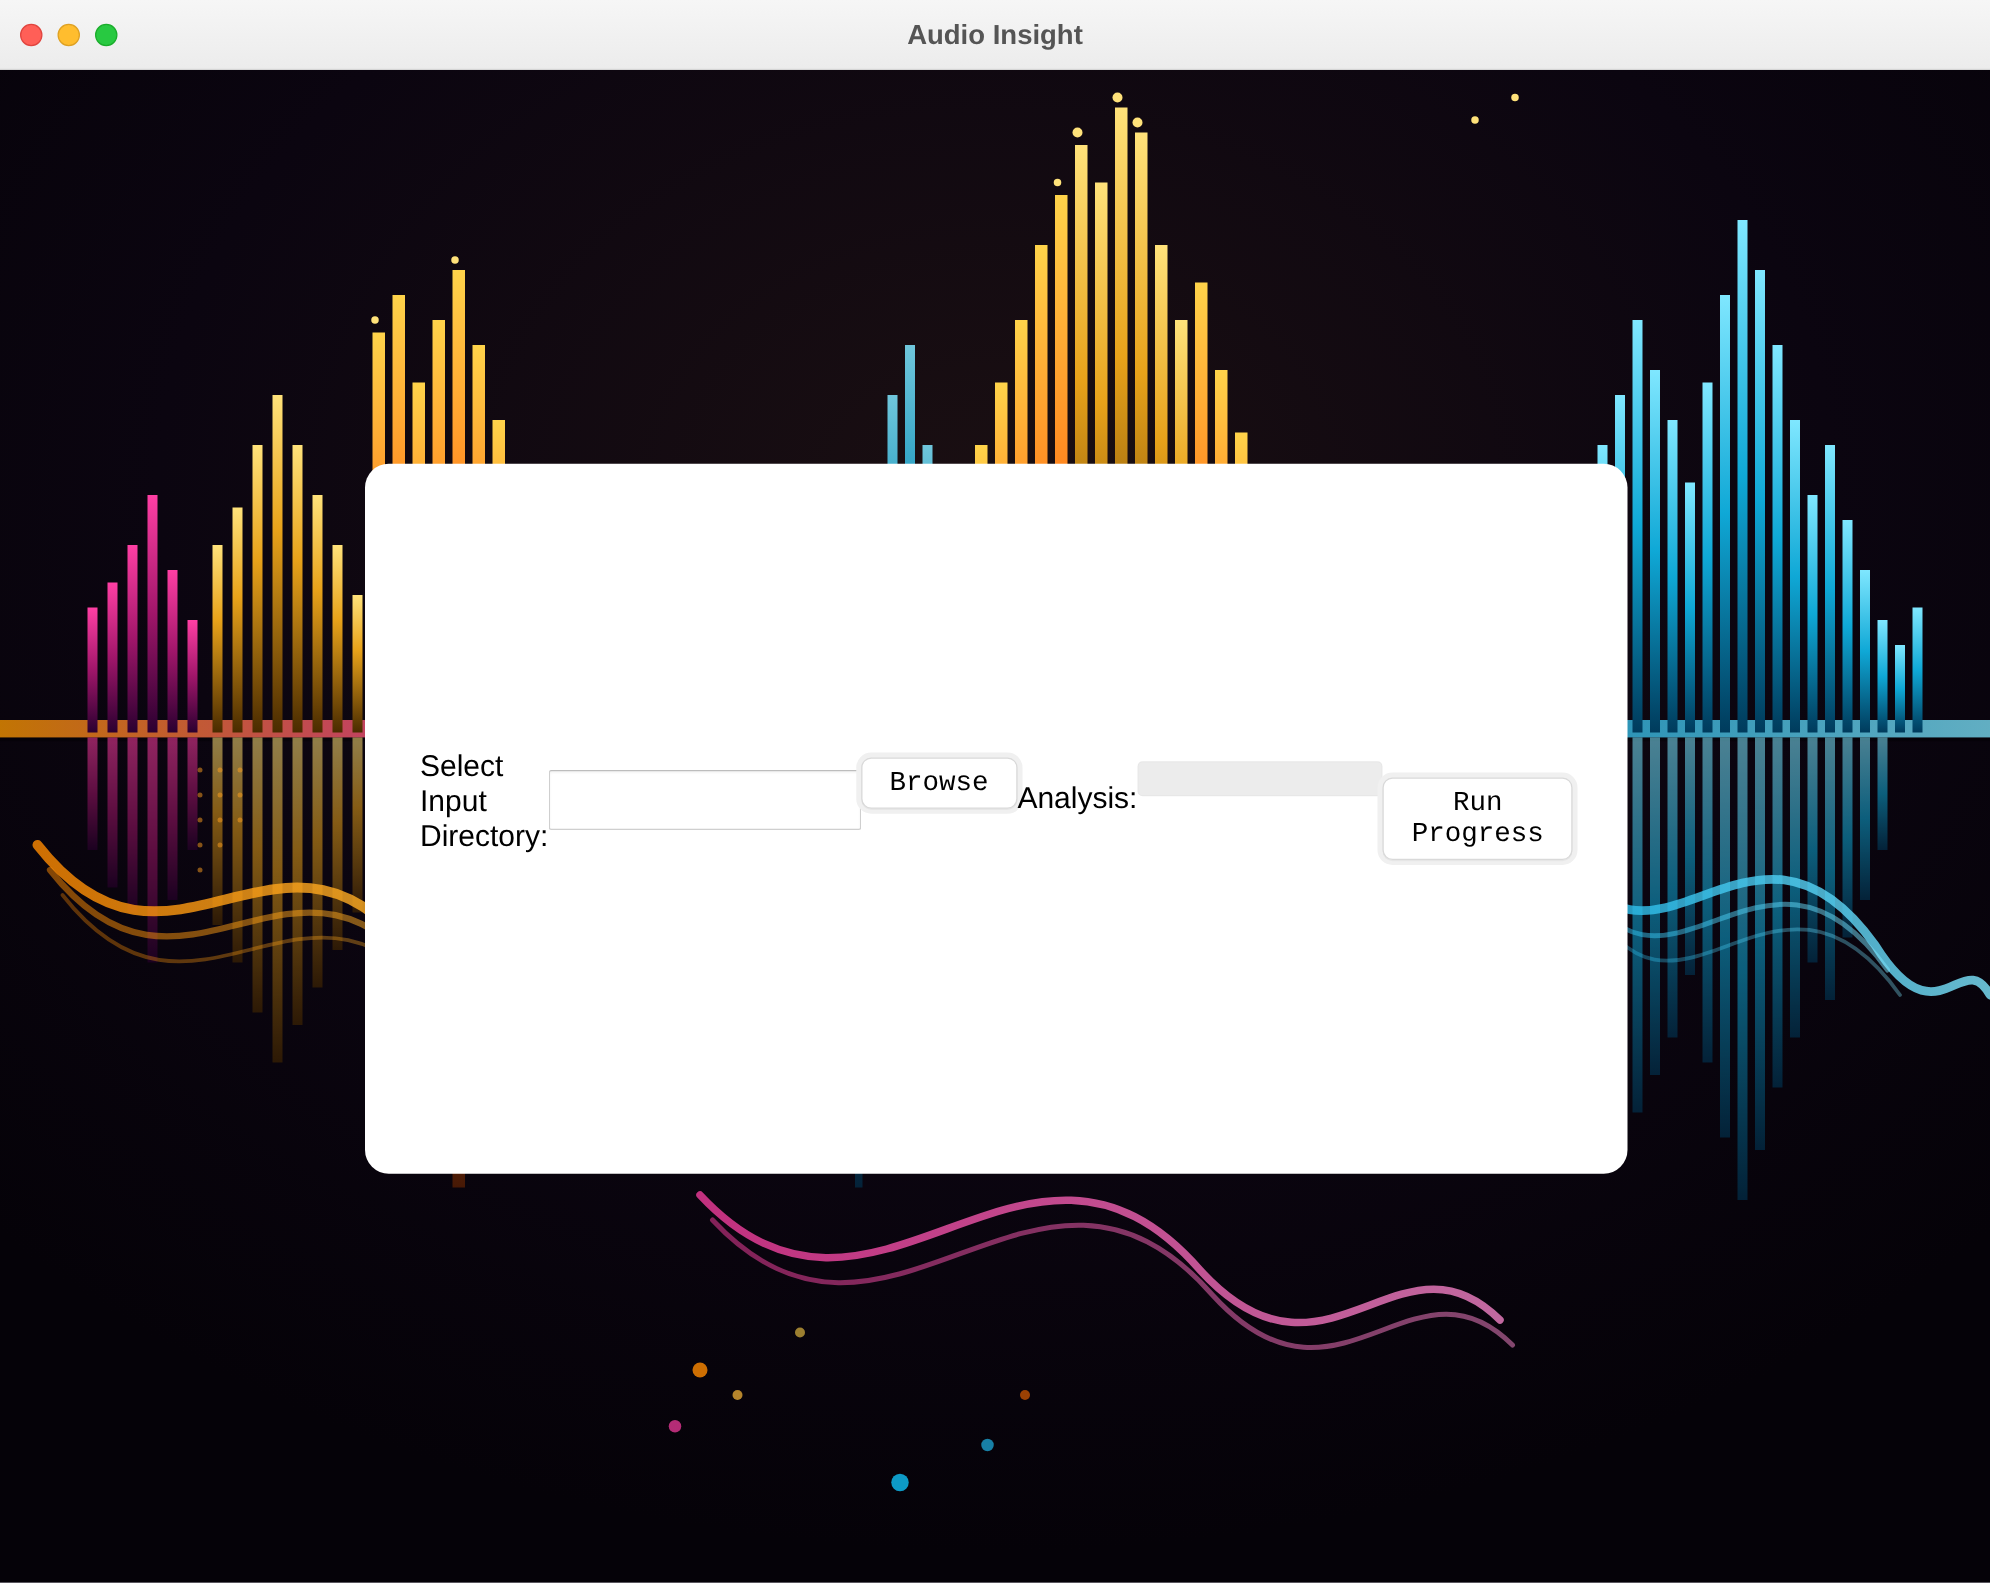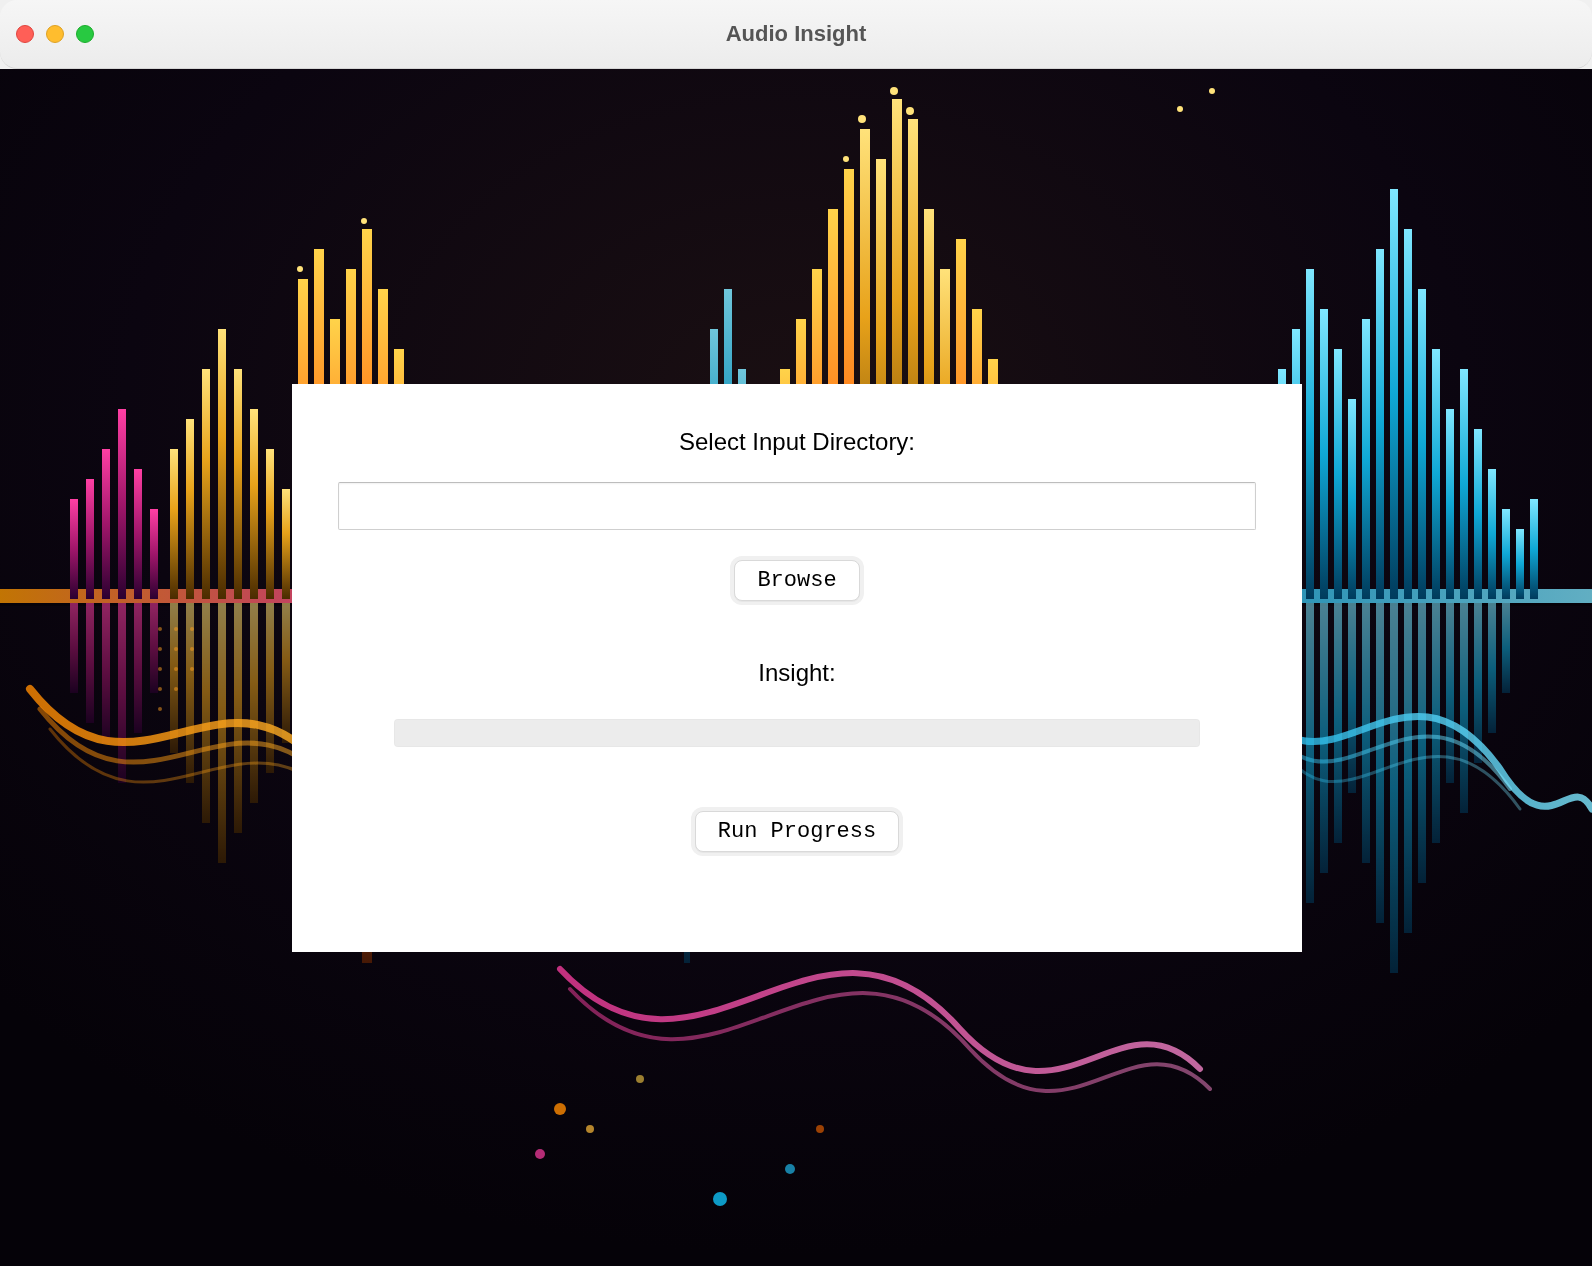--- a/index.html
+++ b/index.html
@@ -14,28 +14,27 @@
       height: 1266px;
       overflow: hidden;
     }
     .window {
       width: 100%;
       height: 100%;
       display: flex;
       flex-direction: column;
     }
     .titlebar {
-      height: 69px;
+      height: 56px;
       background: linear-gradient(to bottom, #f6f6f6, #ececec);
       border-bottom: 1px solid #d5d5d5;
       display: flex;
       align-items: center;
       padding: 0 16px;
       position: relative;
-      border-radius: 17px;
     }
     .traffic-lights {
       display: flex;
       gap: 12px;
       align-items: center;
     }
     .traffic-light {
       width: 18px;
       height: 18px;
       border-radius: 50%;
@@ -61,24 +60,25 @@
       position: absolute;
       inset: 0;
     }
     .panel {
       position: absolute;
       left: 292px;
       top: 315px;
       width: 1010px;
       height: 568px;
       background: #ffffff;
-      padding: 44px 44px;
+      padding: 60px 44px;
       display: flex;
-      flex-direction: column;
+      flex-direction: row;
       align-items: center;
+      border-radius: 19px;
     }
     .label {
       font-size: 24px;
       color: #000;
       margin-bottom: 26px;
     }
     .text-input {
       width: 918px;
       height: 48px;
       border: 1px solid #cfcfcf;
@@ -372,20 +372,20 @@
           <circle cx="192" cy="600" r="2"></circle>
       </g>
     </svg>
 
     <div class="panel">
       <div class="label">Select Input Directory:</div>
       <input type="text" class="text-input" value="" style="">
       <div class="browse-wrap">
         <button class="btn">Browse</button>
       </div>
-      <div class="progress-label">Insight:</div>
+      <div class="progress-label">Analysis:</div>
       <div class="progress">
         <div class="progress-inner" style="width:0%"></div>
       </div>
       <button class="btn">Run Progress</button>
     </div>
   </div>
 </div>
 
 </body></html>

